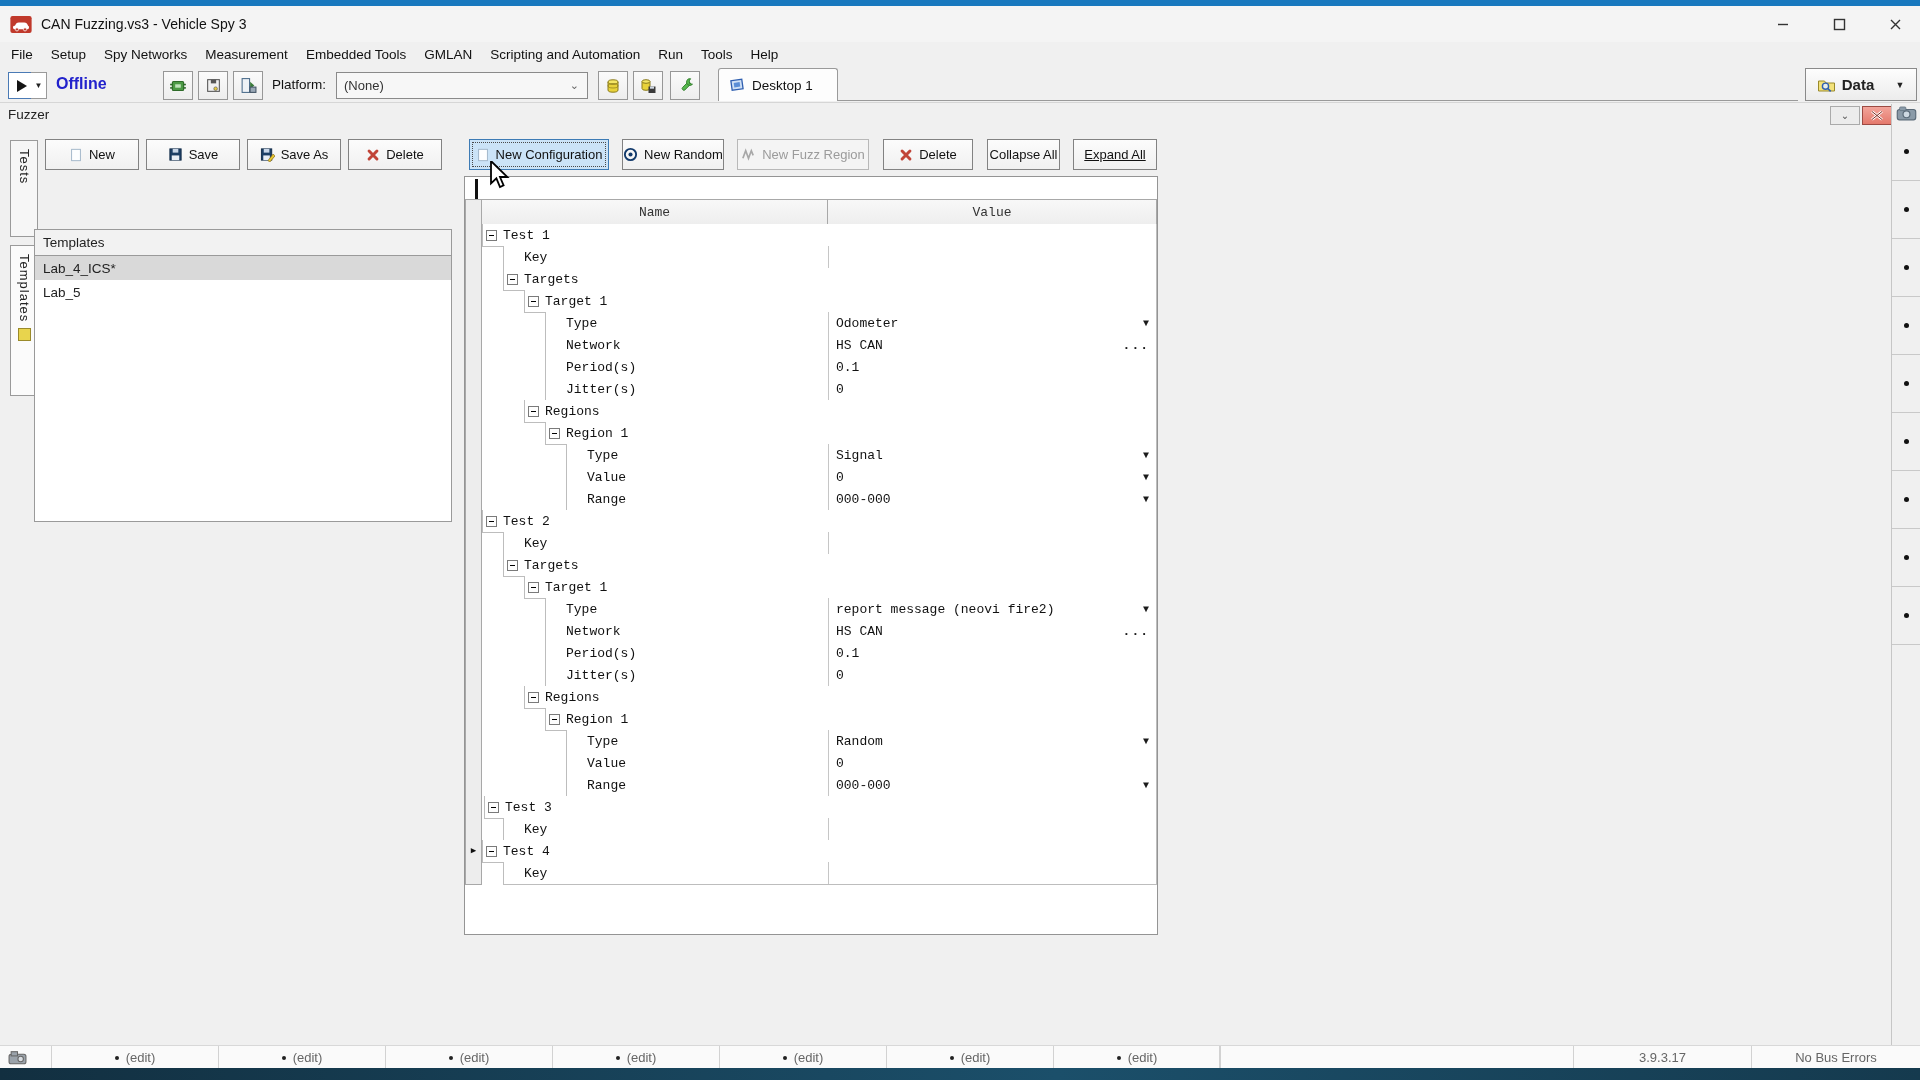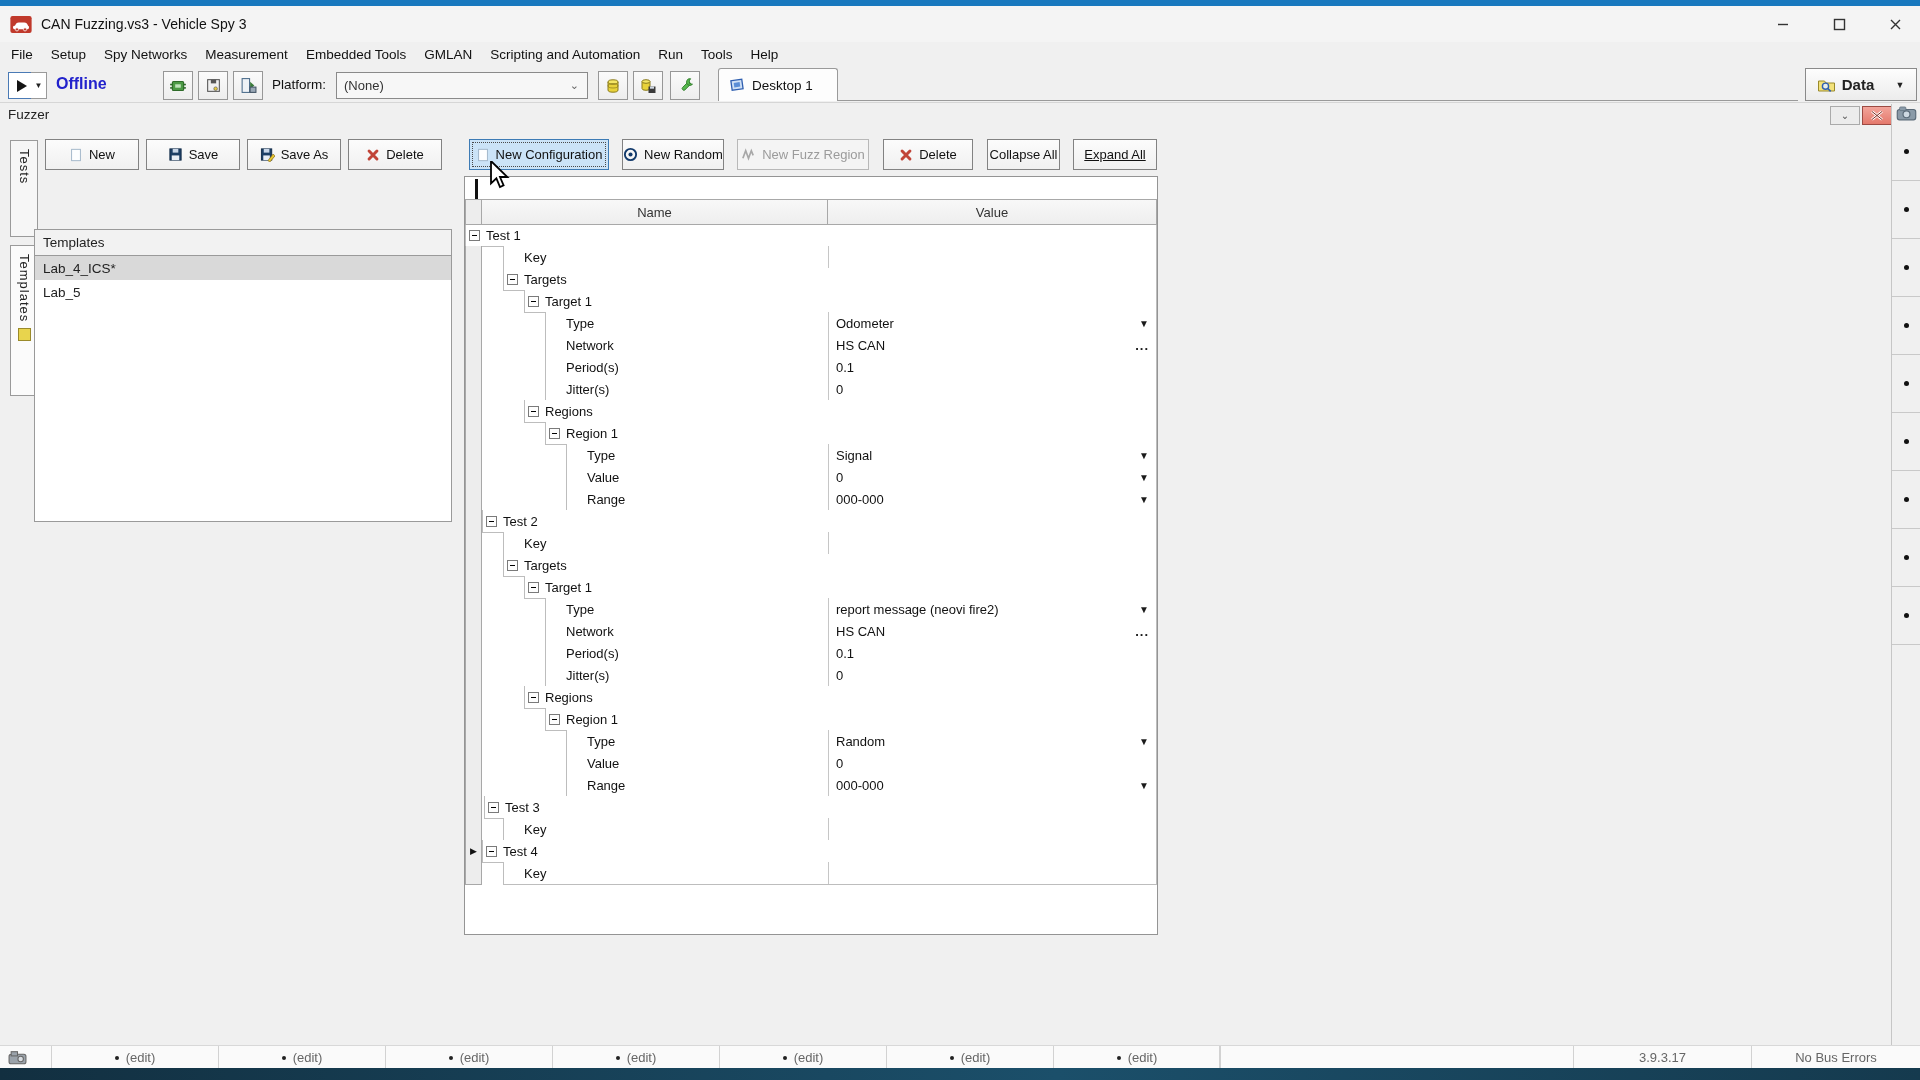--- a/index.html
+++ b/index.html
@@ -66,21 +66,21 @@
   
   .listbox{position:absolute;left:34px;width:418px;background:#fff;border:1px solid #9a9a9a;box-sizing:border-box;}
   .listbox .lb-header{height:25px;background:#f2f2f2;border-bottom:1px solid #9a9a9a;display:flex;align-items:center;padding-left:8px;font-size:13.5px;color:#222;}
   #templatesbox{top:101px;height:293px;}
   #fblocksbox{top:440px;height:469px;}
   .tmpl-item{height:24px;display:flex;align-items:center;padding-left:8px;font-size:13.5px;color:#222;}
   .tmpl-item.selected{background:#d9d9d9;}
   
   #editorbtns{position:absolute;left:469px;top:11px;display:flex;}
   
-  #tablebox{position:absolute;left:464px;top:48px;width:694px;height:759px;background:#fff;border:1px solid #949494;box-sizing:border-box;}
+  #tablebox{position:absolute;left:464px;top:48px;width:694px;height:759px;background:#fff;border:1px solid #949494;box-sizing:border-box;font-family:Liberation Mono, monospace;}
   #blacktick{position:absolute;left:10px;top:2px;width:3px;height:44px;background:#111;}
   #theader{position:absolute;left:0;top:22px;width:692px;height:26px;display:flex;}
   .hcell{box-sizing:border-box;border:1px solid #a8a8a8;border-left:none;background:linear-gradient(#f8f8f8,#eeeeee);display:flex;align-items:center;justify-content:center;font-size:13px;color:#333;}
   .hgutter{width:17px;border-left:1px solid #a8a8a8;background:#ededed;}
   .hname{width:346px;}
   .hvalue{width:329px;}
   #tree-rows{position:absolute;left:0;top:48px;width:692px;}
   .trow{display:flex;height:23px;}
   .gcell{width:17px;box-sizing:border-box;background:#ededed;border:1px solid #a8a8a8;border-top:none;display:flex;align-items:center;justify-content:center;}
   .gmark{font-size:9px;color:#111;line-height:9px;}
@@ -392,21 +392,21 @@
       </div>
 
     <div id="tablebox">
       <div id="blacktick"></div>
       <div id="theader">
         <div class="hcell hgutter"></div>
         <div class="hcell hname">Name</div>
         <div class="hcell hvalue">Value</div>
       </div>
       <div id="tree-rows">
-          <div class="trow" style="margin-top: -1px; flex-direction: column;">
+          <div class="trow" style="margin-top: -1px;">
             <div class="gcell"></div>
             <div class="rowbox" style="margin-left: 0px;">
               <span class="expander"></span>
               <span class="row-name">Test 1</span>
             </div>
           </div>
           <div class="trow" style="margin-top: -1px;">
             <div class="gcell"></div>
             <div class="rowbox" style="margin-left: 21px;">
               <div class="name-cell" style="width: 325px;">Key</div>

